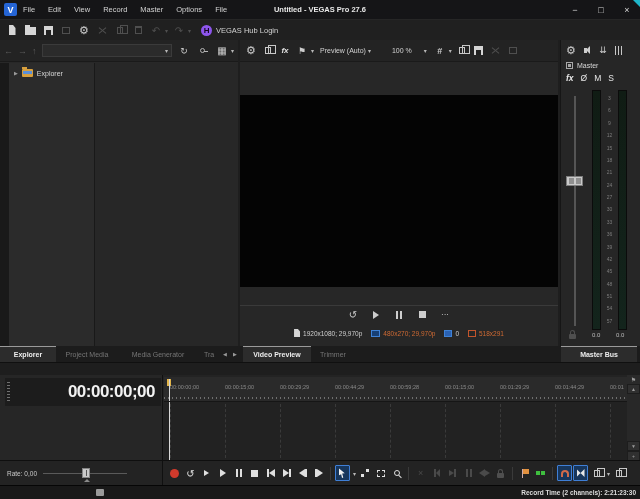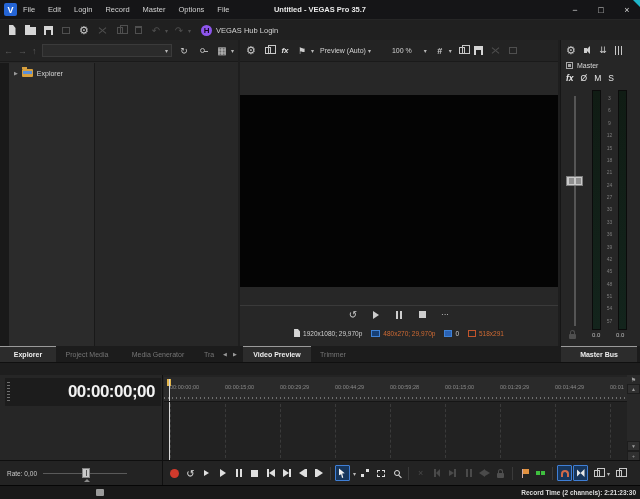--- a/index.html
+++ b/index.html
@@ -170,27 +170,27 @@
 </head>
 <body>
 
 <div class="app">
 
   <div class="abs titlebar">
     <div class="logo">V</div>
     <div class="menus row">
       <span>File</span>
       <span>Edit</span>
-      <span>Login</span>
+      <span>View</span>
       <span>Record</span>
       <span>Master</span>
       <span>Options</span>
       <span>File</span>
     </div>
-    <div class="wintitle">Untitled - VEGAS Pro 35.7</div>
+    <div class="wintitle">Untitled - VEGAS Pro 27.6</div>
     <div class="winbtns">
       <span class="winbtn">−</span>
       <span class="winbtn">□</span>
       <span class="winbtn">×</span>
     </div>
     <div class="corner-accent"></div>
   </div>
 
   <div class="abs main-toolbar">
     <div class="ib">

